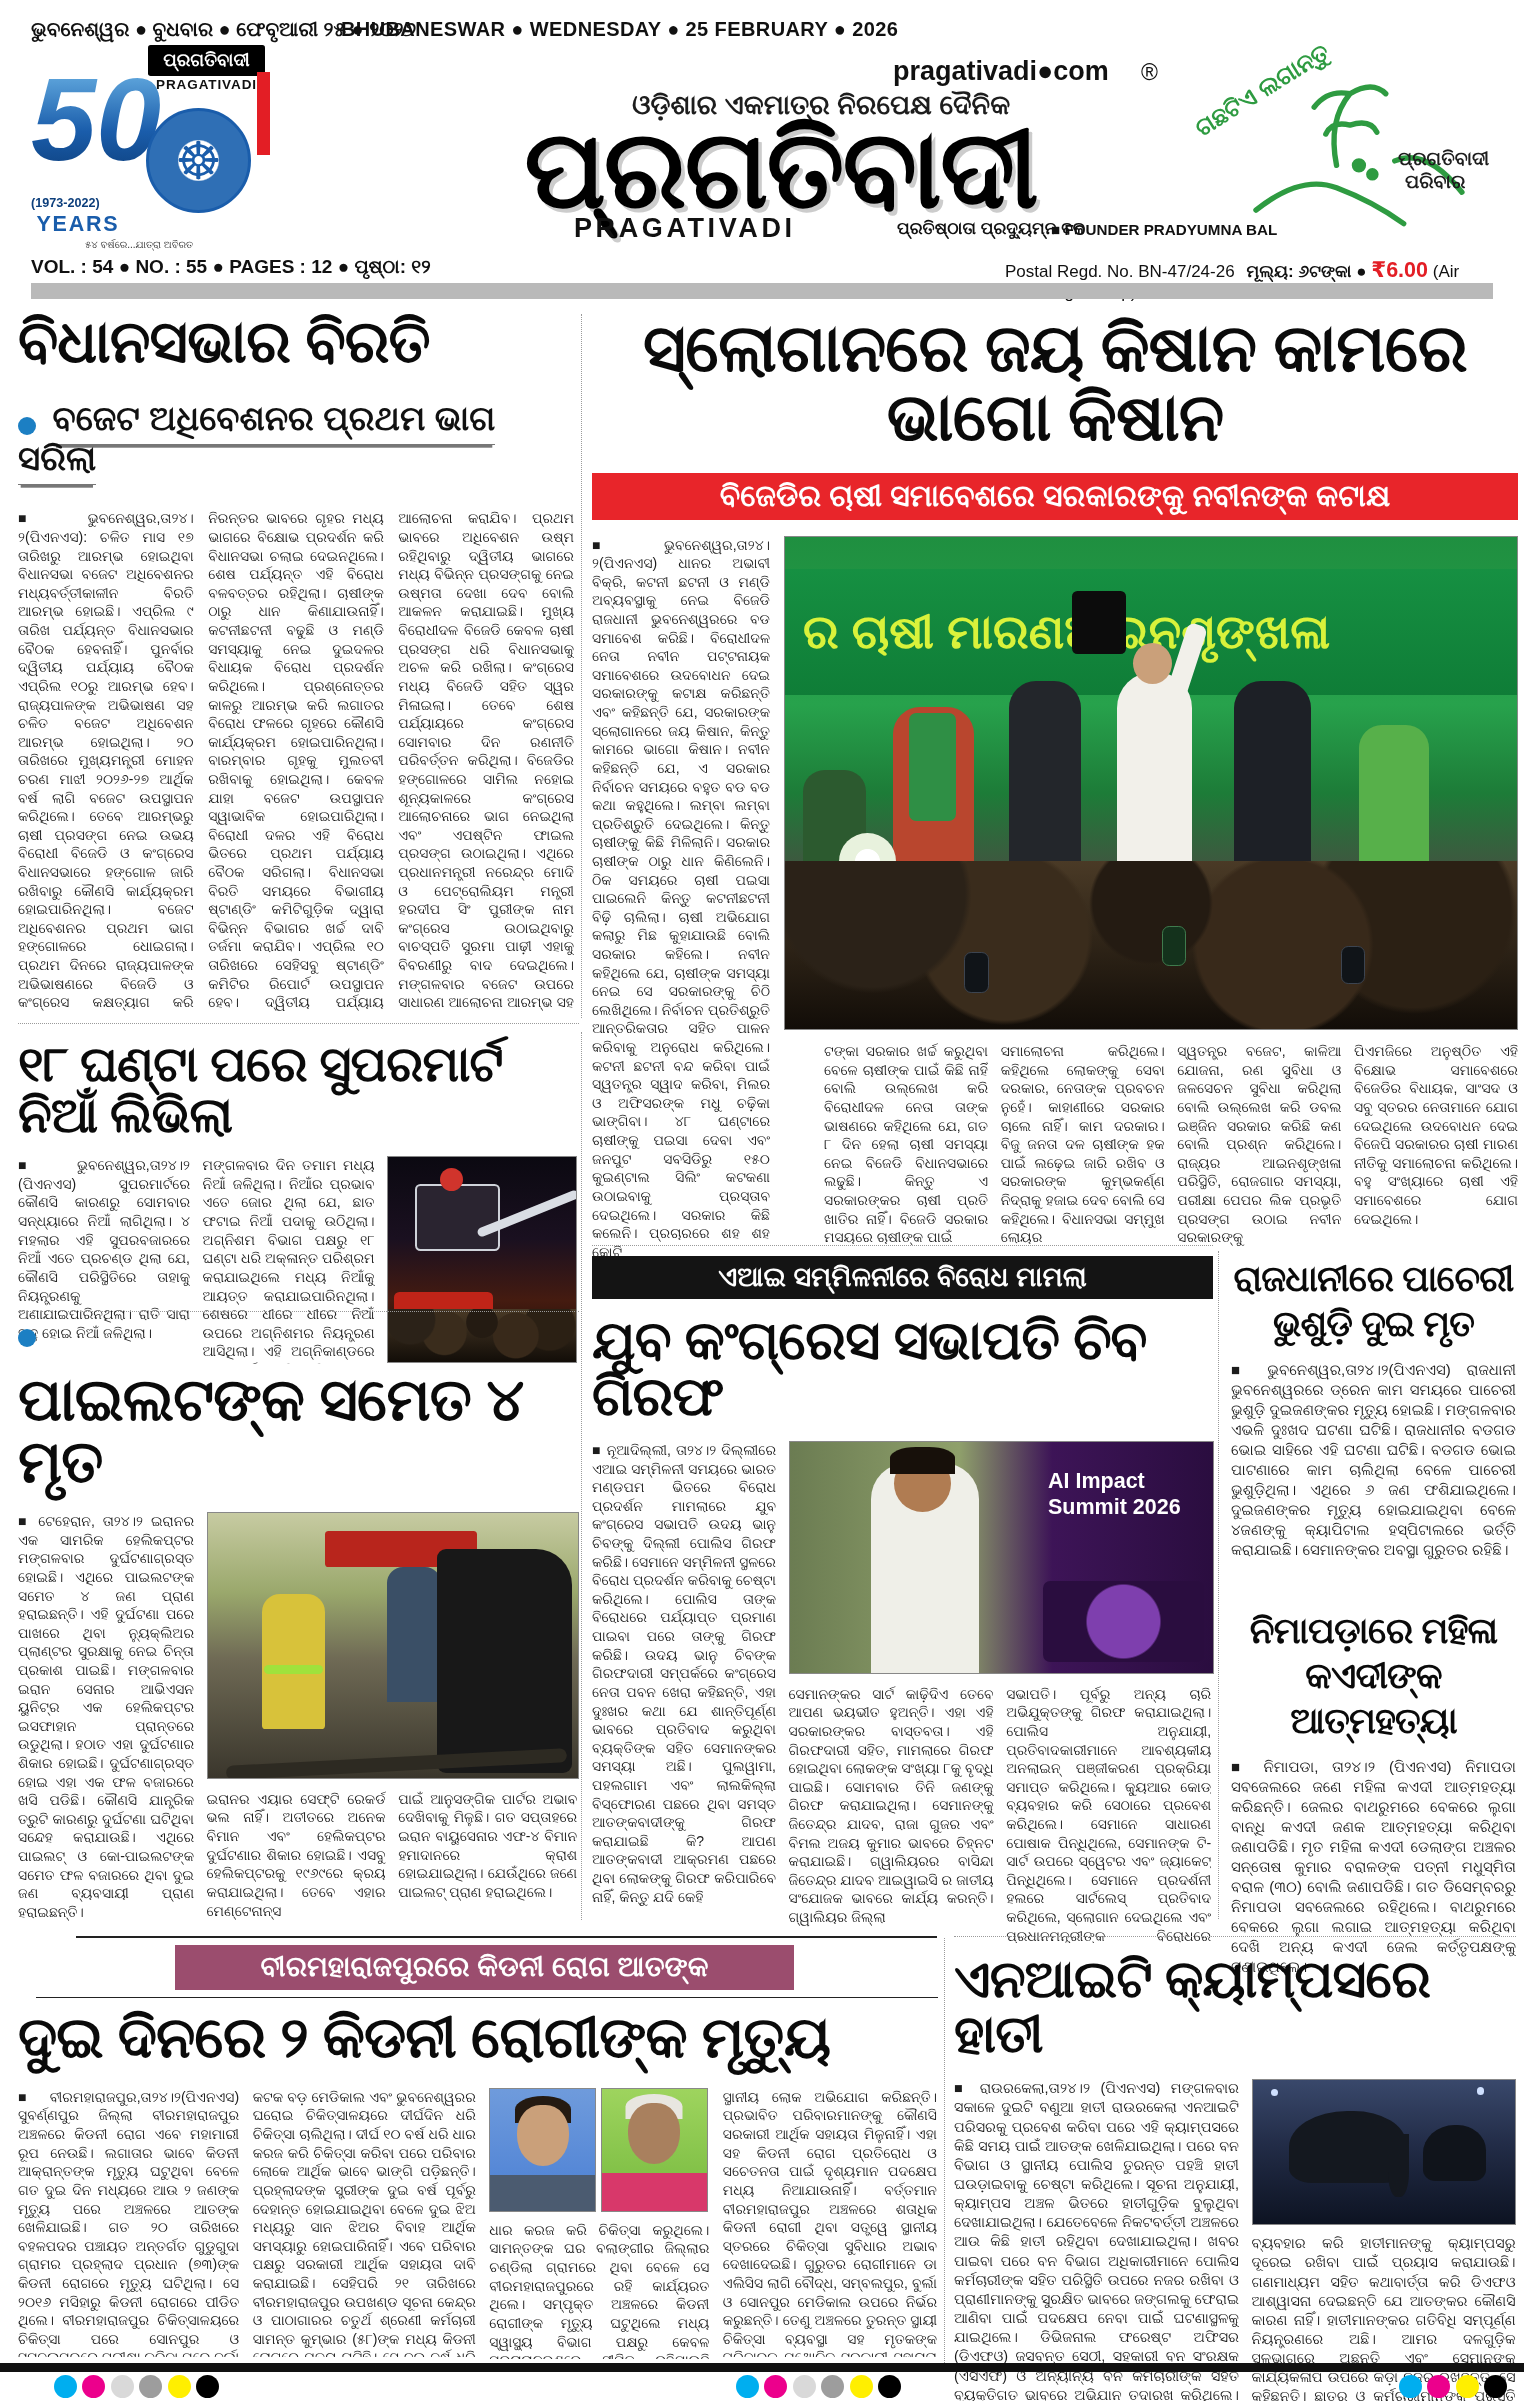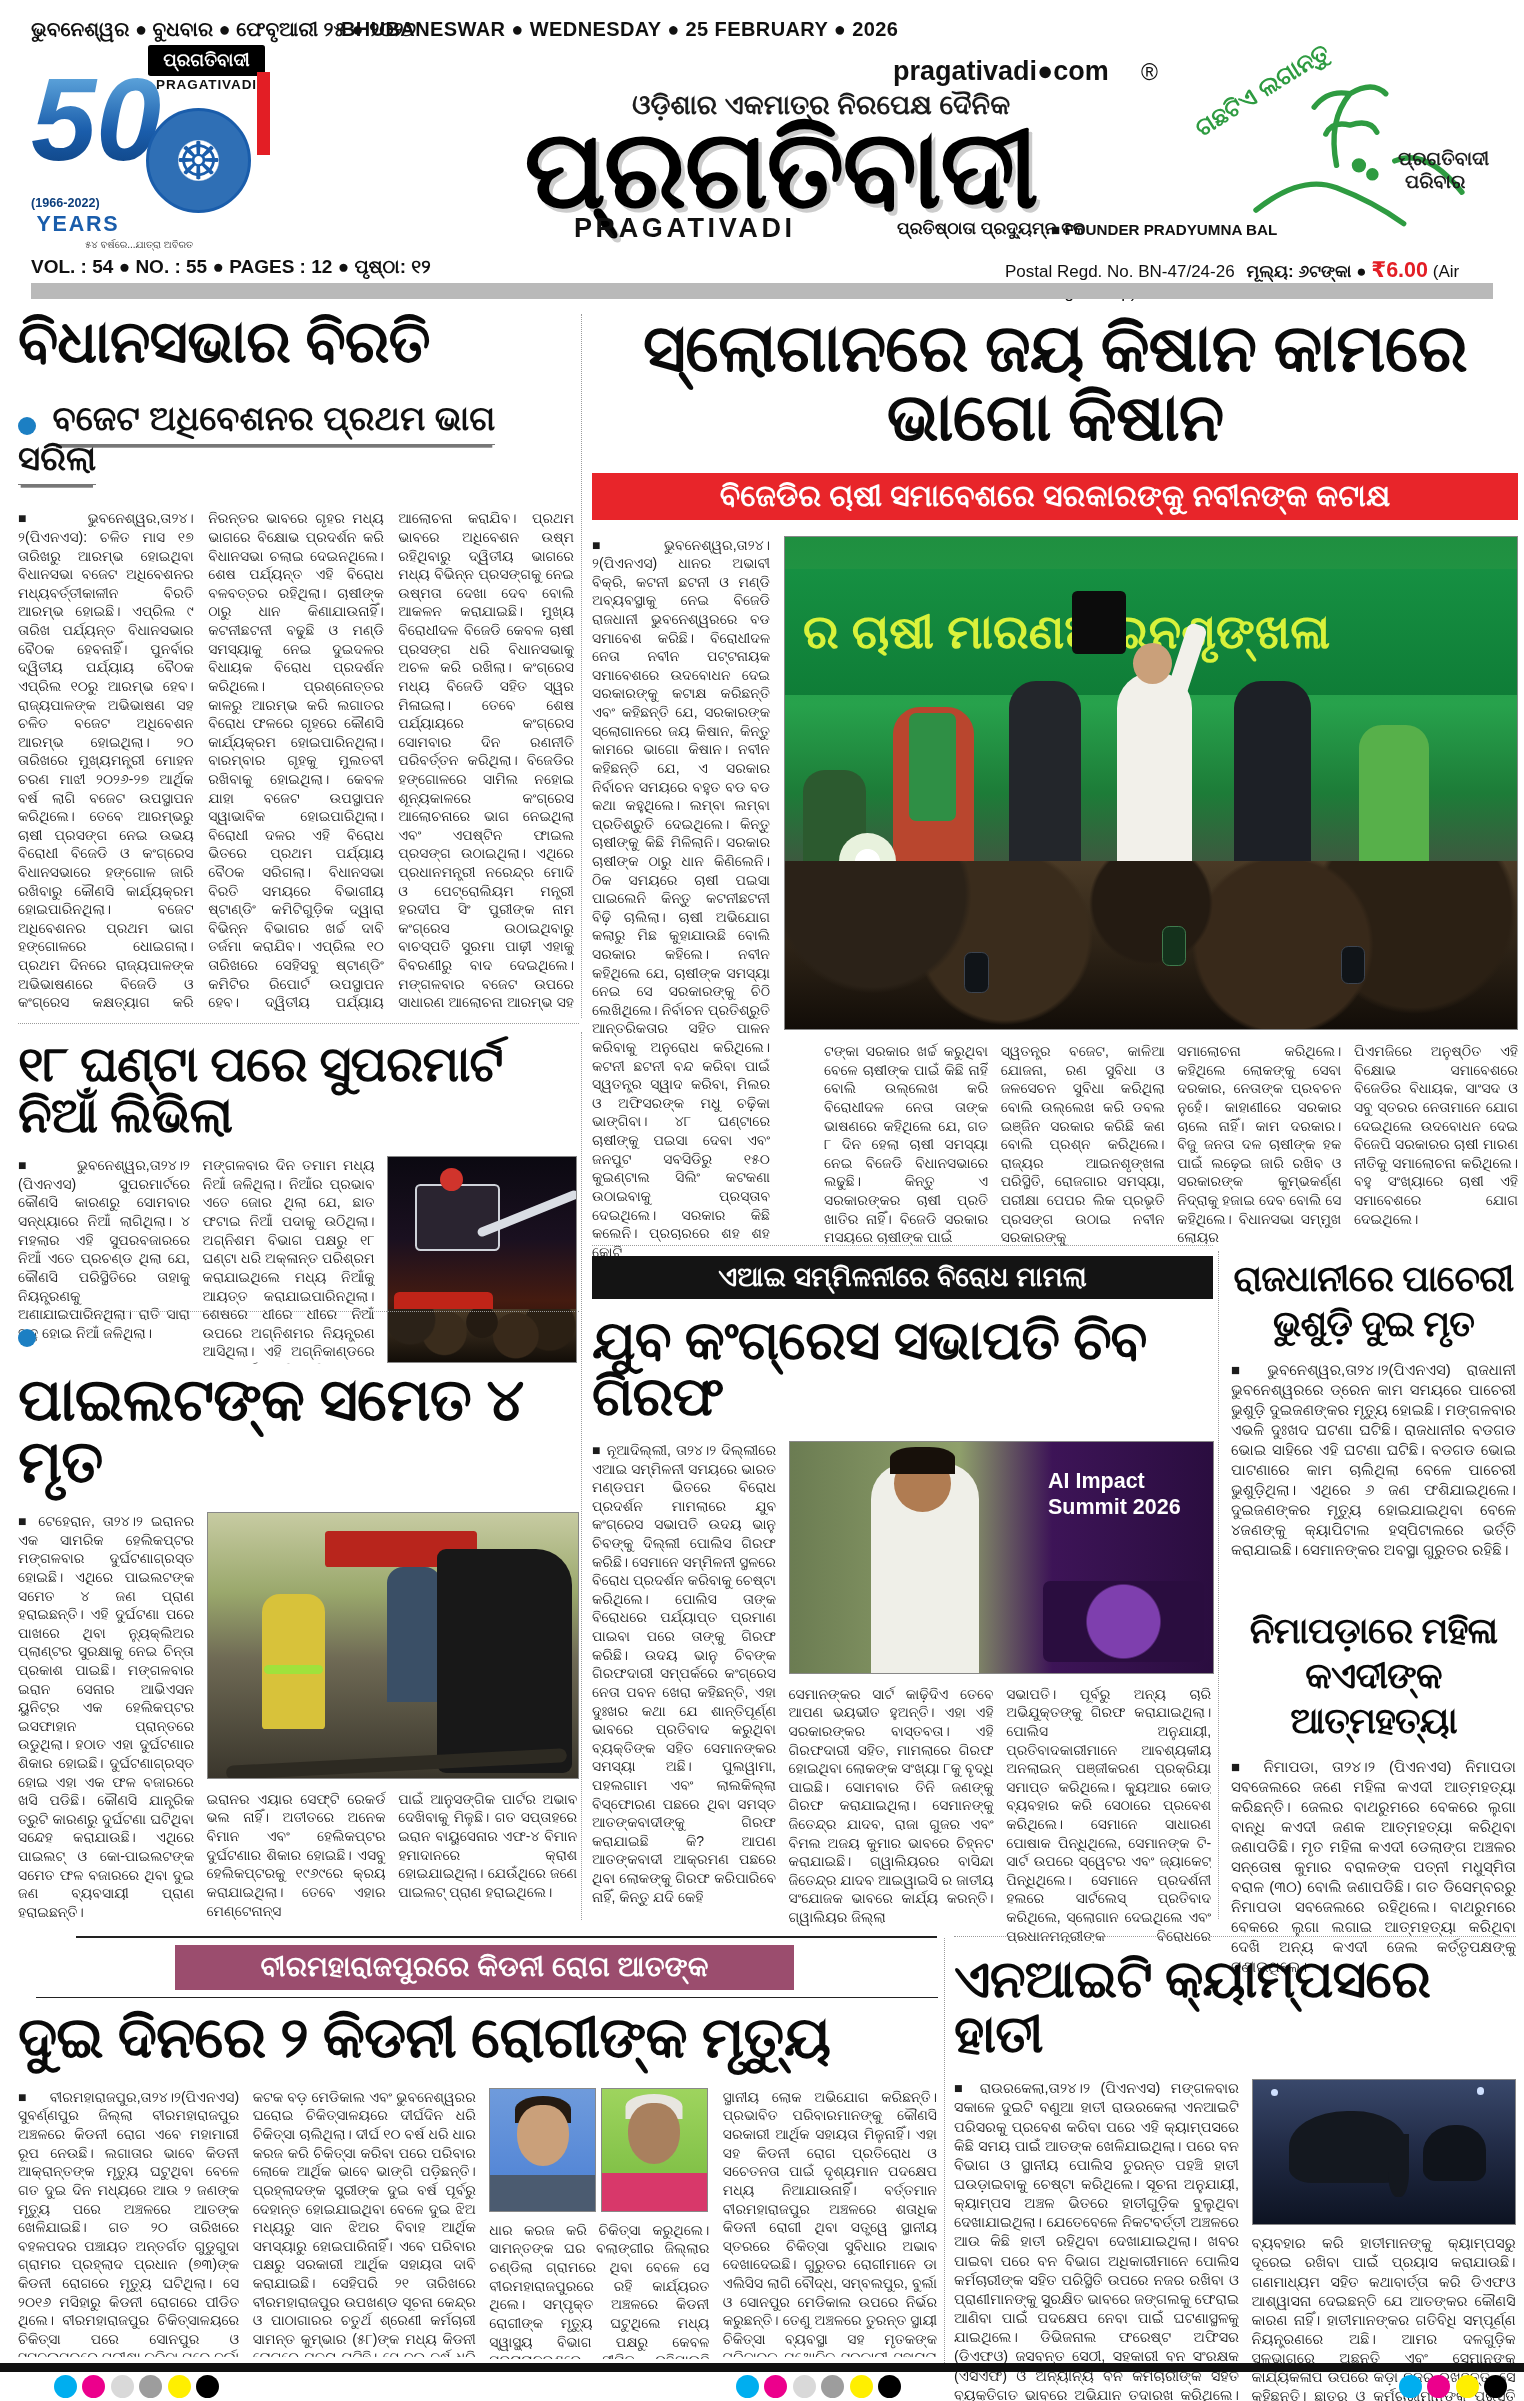--- a/index.html
+++ b/index.html
@@ -60,21 +60,21 @@
   <div class="abs bold" style="left:31px;top:18px;font-size:20px;">ଭୁବନେଶ୍ୱର ● ବୁଧବାର ● ଫେବୃଆରୀ ୨୫ ● ୨୦୨୬</div>
   <div class="abs bold" style="left:341px;top:18px;font-size:20px;letter-spacing:0.4px;">BHUBANESWAR ● WEDNESDAY ● 25 FEBRUARY ● 2026</div>
 
   <div class="abs" style="left:31px;top:45px;width:215px;height:202px;">
     <div class="minilogo abs" style="left:117px;top:0;width:117px;height:30.5px;font-size:18px;line-height:30.5px;">ପ୍ରଗତିବାଦୀ</div>
     <div class="abs bold" style="left:117px;top:32px;width:117px;text-align:center;font-size:13.5px;letter-spacing:0.9px;">PRAGATIVADI</div>
     <div class="fifty abs" style="left:0;top:16px;font-size:117px;line-height:1;">50</div>
     <div class="emblem abs" style="left:115px;top:63px;width:99px;height:99px;font-size:52px;">
         <span>☸</span>
       </div>
-    <div class="abs" style="left:0;top:151px;font-size:12.6px;color:#0d3f7c;font-weight:bold;">(1966-2022)</div>
+    <div class="abs" style="left:0;top:151px;font-size:12.6px;color:#0d3f7c;font-weight:bold;">(1973-2022)</div>
     <div class="abs" style="left:5.4px;top:167px;font-size:21.5px;color:#1a5dab;font-weight:900;letter-spacing:1.8px;">YEARS</div>
     <div class="abs" style="left:54px;top:194px;font-size:10px;color:#333;">୫୪ ବର୍ଷରେ...ଯାତ୍ରା ଅବିରତ</div>
   </div>
 
   <div class="abs" style="left:257px;top:72px;width:12.6px;height:83px;background:#e31e25;"></div>
 
   <div class="abs bold" style="left:893px;top:56px;font-size:27px;">pragativadi●com</div>
   <div class="abs" style="left:1141px;top:59px;font-size:23px;">®</div>
   <div class="abs bold" style="left:632px;top:90px;font-size:27px;color:#1d1d1d;">ଓଡ଼ିଶାର ଏକମାତ୍ର ନିରପେକ୍ଷ ଦୈନିକ</div>
   <div class="big-title abs" style="left:386px;top:106px;width:789px;font-size:109px;text-align:center;text-shadow:3.6px 3.6px 0 #ccc;">ପ୍ରଗତିବାଦୀ</div>
@@ -144,22 +144,22 @@
           <div class="fig" style="left:18px;top:233px;width:63px;height:135px;background:#2c5a2f;border-radius:21.5px 21.5px 0 0;"></div>
           <div class="fig" style="left:54px;top:296px;width:57px;height:57px;background:radial-gradient(circle,#fff 0 30%,#e8f2dd 32% 100%);border-radius:50%;"></div>
           <div class="fig" style="left:287px;top:54px;width:54px;height:63px;background:#0c0c0c;border-radius:5.4px;"></div>
           <div class="crowd"></div>
           <div class="fig" style="left:179px;bottom:36px;width:23px;height:39px;background:#101418;border:1.8px solid #3c4450;"></div>
           <div class="fig" style="left:377px;bottom:63px;width:21.5px;height:38px;background:#14321c;border:1.8px solid #3f7b4d;"></div>
           <div class="fig" style="left:556px;bottom:45px;width:21.5px;height:36px;background:#101418;border:1.8px solid #3c4450;"></div>
         </div>
         <div style="display:flex;gap:12.6px;margin-top:12.6px;margin-left:40px;">
           <div class="bodytext just" style="width:174px;height:231px;">ଟଙ୍କା ସରକାର ଖର୍ଚ୍ଚ କରୁଥିବା ବେଳେ ଚାଷୀଙ୍କ ପାଇଁ କିଛି ନାହିଁ ବୋଲି ଉଲ୍ଲେଖ କରି ବିରୋଧୀଦଳ ନେତା ତାଙ୍କ ଭାଷଣରେ କହିଥିଲେ ଯେ, ଗତ ୮ ଦିନ ହେଲା ଚାଷୀ ସମସ୍ୟା ନେଇ ବିଜେଡି ବିଧାନସଭାରେ ଲଢୁଛି। କିନ୍ତୁ ଏ ସରକାରଙ୍କର ଚାଷୀ ପ୍ରତି ଖାତିର ନାହିଁ। ବିଜେଡି ସରକାର ମସୟରେ ଚାଷୀଙ୍କ ପାଇଁ</div>
+          <div class="bodytext just" style="width:174px;height:231px;">ସମାଲୋଚନା କରିଥିଲେ। କହିଥିଲେ ଲୋକଙ୍କୁ ସେବା ଦରକାର, ନେତାଙ୍କ ପ୍ରବଚନ ନୁହେଁ। କାହାଣୀରେ ସରକାର ଚାଲେ ନାହିଁ। କାମ ଦରକାର। ବିଜୁ ଜନତା ଦଳ ଚାଷୀଙ୍କ ହକ ପାଇଁ ଲଢ଼େଇ ଜାରି ରଖିବ ଓ ସରକାରଙ୍କ କୁମ୍ଭକର୍ଣ୍ଣ ନିଦ୍ରାକୁ ହଜାଇ ଦେବ ବୋଲି ସେ କହିଥିଲେ। ବିଧାନସଭା ସମ୍ମୁଖ ଲୋୟର</div>
           <div class="bodytext just" style="width:174px;height:231px;">ସ୍ୱତନ୍ତ୍ର ବଜେଟ, କାଳିଆ ଯୋଜନା, ରଣ ସୁବିଧା ଓ ଜଳସେଚନ ସୁବିଧା କରିଥିଲା ବୋଲି ଉଲ୍ଲେଖ କରି ଡବଲ ଇଞ୍ଜିନ ସରକାର କରିଛି କଣ ବୋଲି ପ୍ରଶ୍ନ କରିଥିଲେ। ରାଜ୍ୟର ଆଇନଶୃଙ୍ଖଳା ପରିସ୍ଥିତି, ରୋଜଗାର ସମସ୍ୟା, ପରୀକ୍ଷା ପେପର ଲିକ ପ୍ରଭୃତି ପ୍ରସଙ୍ଗ ଉଠାଇ ନବୀନ ସରକାରଙ୍କୁ</div>
-          <div class="bodytext just" style="width:174px;height:231px;">ସମାଲୋଚନା କରିଥିଲେ। କହିଥିଲେ ଲୋକଙ୍କୁ ସେବା ଦରକାର, ନେତାଙ୍କ ପ୍ରବଚନ ନୁହେଁ। କାହାଣୀରେ ସରକାର ଚାଲେ ନାହିଁ। କାମ ଦରକାର। ବିଜୁ ଜନତା ଦଳ ଚାଷୀଙ୍କ ହକ ପାଇଁ ଲଢ଼େଇ ଜାରି ରଖିବ ଓ ସରକାରଙ୍କ କୁମ୍ଭକର୍ଣ୍ଣ ନିଦ୍ରାକୁ ହଜାଇ ଦେବ ବୋଲି ସେ କହିଥିଲେ। ବିଧାନସଭା ସମ୍ମୁଖ ଲୋୟର</div>
           <div class="bodytext just" style="width:174px;height:231px;">ପିଏମଜିରେ ଅନୁଷ୍ଠିତ ଏହି ବିକ୍ଷୋଭ ସମାବେଶରେ ବିଜେଡିର ବିଧାୟକ, ସାଂସଦ ଓ ସବୁ ସ୍ତରର ନେତାମାନେ ଯୋଗ ଦେଇଥିଲେ ଉଦବୋଧନ ଦେଇ ବିଜେପି ସରକାରର ଚାଷୀ ମାରଣ ନୀତିକୁ ସମାଲୋଚନା କରିଥିଲେ। ବହୁ ସଂଖ୍ୟାରେ ଚାଷୀ ଏହି ସମାବେଶରେ ଯୋଗ ଦେଇଥିଲେ।</div>
         </div>
       </div>
     </div>
   </div>
 
   <div class="abs hdot" style="left:18px;top:1023px;width:561px;"></div>
   <div class="abs" style="left:18px;top:1039px;width:561px;">
     <div class="headline" style="font-size:49px;">୧୮ ଘଣ୍ଟା ପରେ ସୁପରମାର୍ଟ ନିଆଁ ଲିଭିଲା</div>
     <div style="display:flex;gap:12.6px;margin-top:14.4px;">

